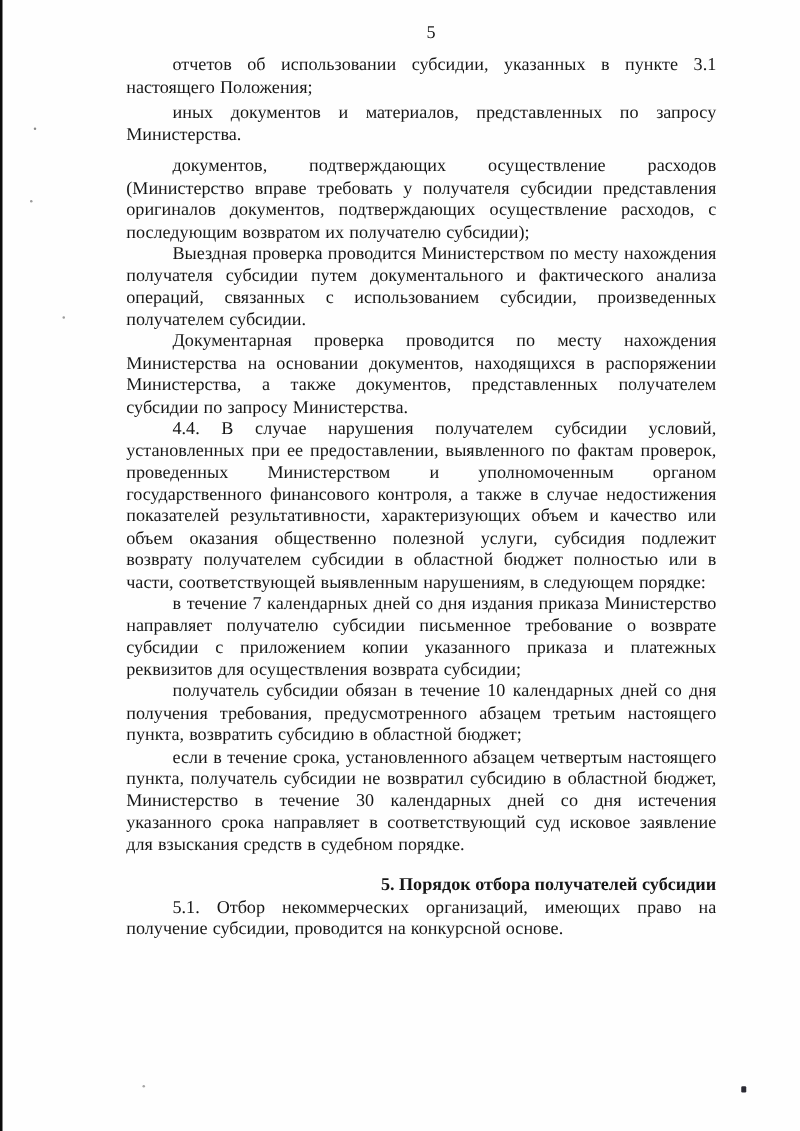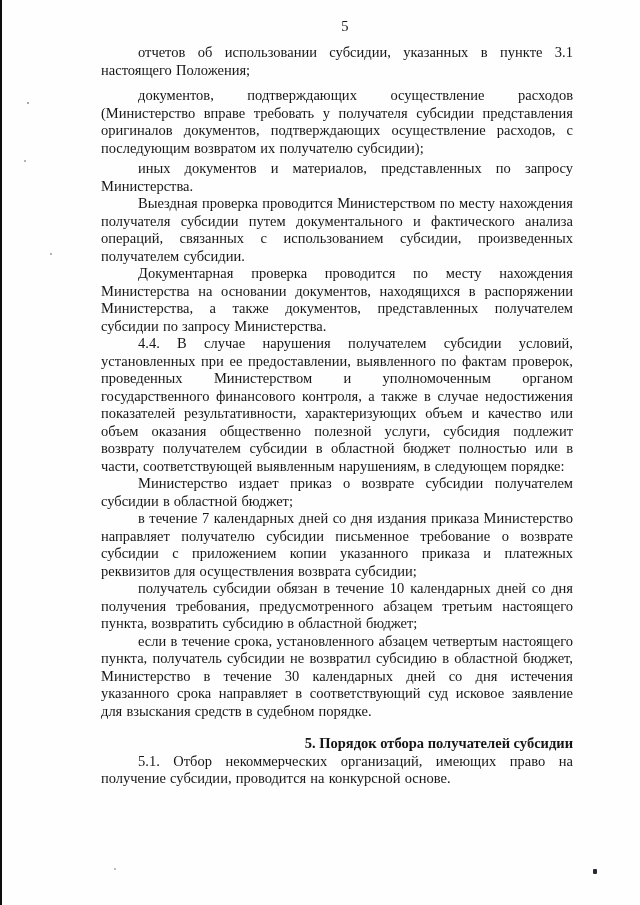--- a/index.html
+++ b/index.html
@@ -72,26 +72,25 @@
 <body>
 
 <div class="page">
 
   <div class="scan-edge-left"></div>
 
   <div class="page-number">5</div>
 
   <div class="content">
     <p class="para">отчетов об использовании субсидии, указанных в пункте 3.1 настоящего Положения;</p>
+    <p class="para gap3">иных документов и материалов, представленных по запросу Министерства.</p>
     <p class="para gap8">документов, подтверждающих осуществление расходов (Министерство вправе требовать у получателя субсидии представления оригиналов документов, подтверждающих осуществление расходов, с последующим возвратом их получателю субсидии);</p>
-    <p class="para gap3">иных документов и материалов, представленных по запросу Министерства.</p>
     <p class="para">Выездная проверка проводится Министерством по месту нахождения получателя субсидии путем документального и фактического анализа операций, связанных с использованием субсидии, произведенных получателем субсидии.</p>
     <p class="para">Документарная проверка проводится по месту нахождения Министерства на основании документов, находящихся в распоряжении Министерства, а также документов, представленных получателем субсидии по запросу Министерства.</p>
     <p class="para">4.4. В случае нарушения получателем субсидии условий, установленных при ее предоставлении, выявленного по фактам проверок, проведенных Министерством и уполномоченным органом государственного финансового контроля, а также в случае недостижения показателей результативности, характеризующих объем и качество или объем оказания общественно полезной услуги, субсидия подлежит возврату получателем субсидии в областной бюджет полностью или в части, соответствующей выявленным нарушениям, в следующем порядке:</p>
-    <p class="para">Министерство издает приказ о возврате субсидии получателем субсидии в областной бюджет;</p>
     <p class="para">в течение 7 календарных дней со дня издания приказа Министерство направляет получателю субсидии письменное требование о возврате субсидии с приложением копии указанного приказа и платежных реквизитов для осуществления возврата субсидии;</p>
     <p class="para">получатель субсидии обязан в течение 10 календарных дней со дня получения требования, предусмотренного абзацем третьим настоящего пункта, возвратить субсидию в областной бюджет;</p>
     <p class="para">если в течение срока, установленного абзацем четвертым настоящего пункта, получатель субсидии не возвратил субсидию в областной бюджет, Министерство в течение 30 календарных дней со дня истечения указанного срока направляет в соответствующий суд исковое заявление для взыскания средств в судебном порядке.</p>
 
     <h2 class="heading">5. Порядок отбора получателей субсидии</h2>
 
     <p class="para">5.1. Отбор некоммерческих организаций, имеющих право на получение субсидии, проводится на конкурсной основе.</p>
   </div>
 
   <div class="speck s1"></div>

